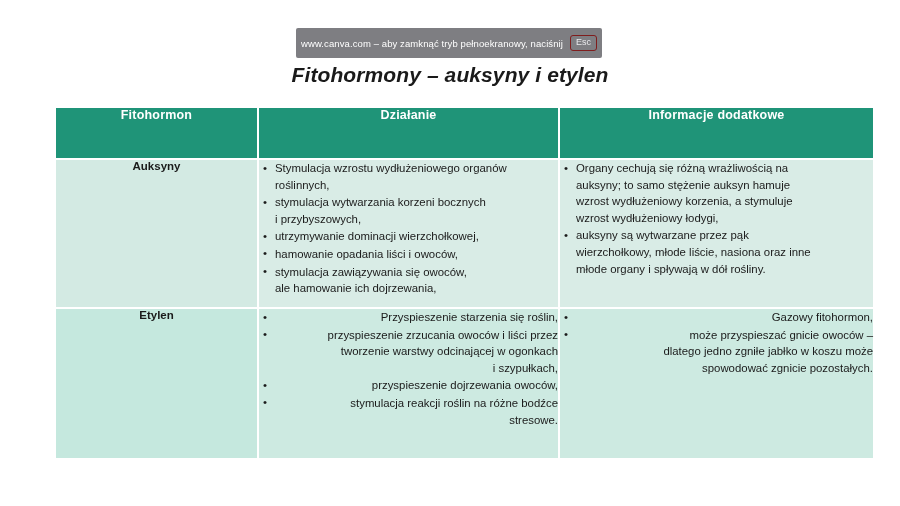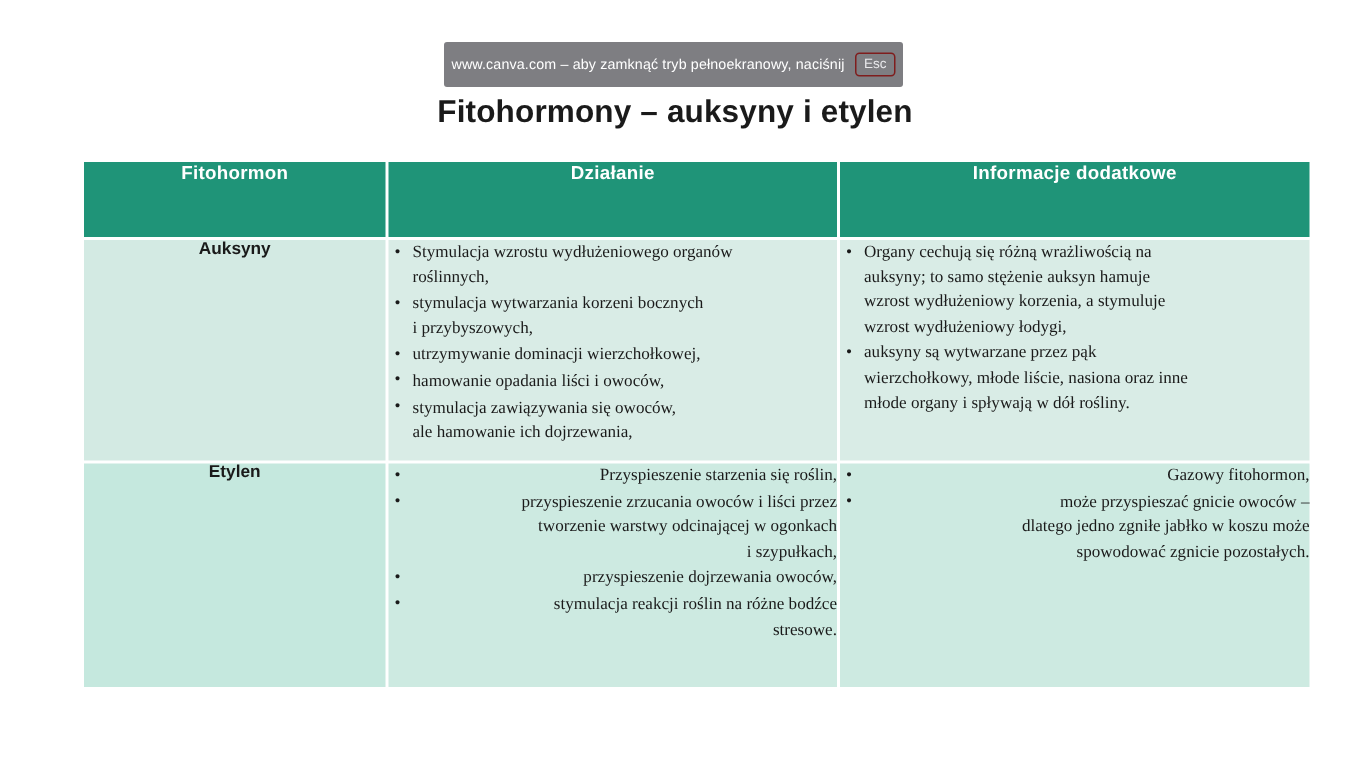--- a/index.html
+++ b/index.html
@@ -51,20 +51,21 @@
   #slide-title {
     position: absolute;
     left: 0;
     top: 63px;
     width: 900px;
     text-align: center;
     font-size: 21px;
     font-weight: bold;
     color: #1a1a1a;
     letter-spacing: 0.1px;
+    font-style: italic;
   }
 
   
   #phytohormone-table {
     position: absolute;
     left: 54px;
     top: 106px;
     width: 817px;
     border-collapse: separate;
     border-spacing: 2px;
@@ -115,21 +116,20 @@
     padding: 0 0 0 16px;
     list-style: none;
   }
   ul.cell-list li {
     position: relative;
     font-size: 11.4px;
     line-height: 16.4px;
     color: #1a1a1a;
     margin: 0 0 1px 0;
     white-space: pre-line;
-    font-family: Liberation Serif, serif;
   }
   ul.cell-list li::before {
     content: "\2022";
     position: absolute;
     left: -12px;
     top: -0.5px;
     font-size: 11.5px;
     color: #1a1a1a;
   }
   tr.row-auksyny td.list-cell ul.cell-list li { line-height: 16.6px; }

